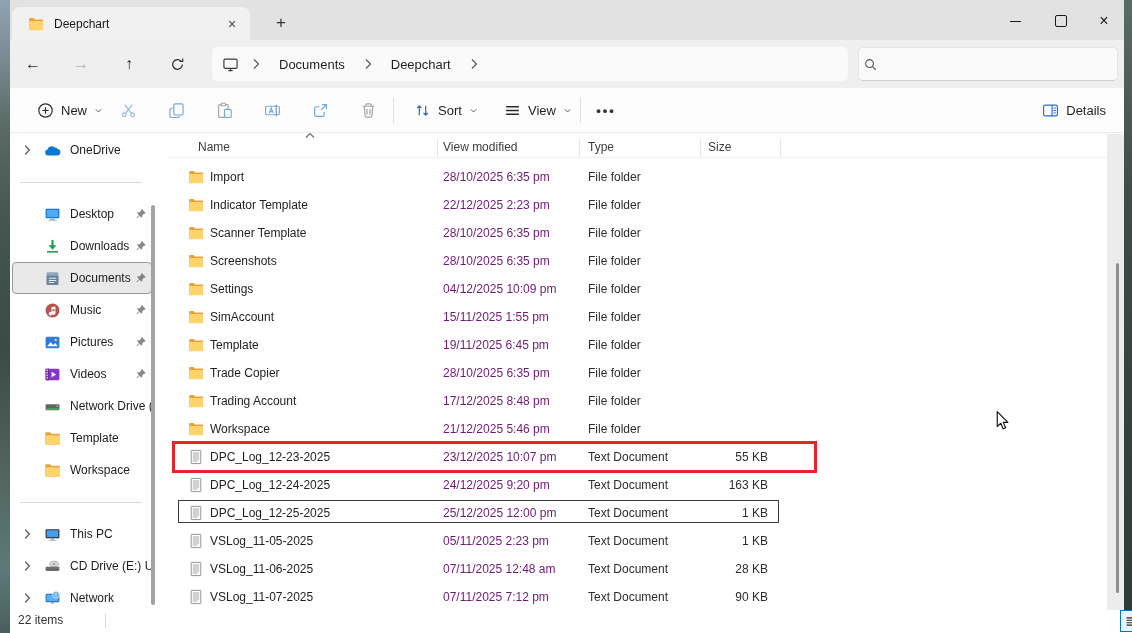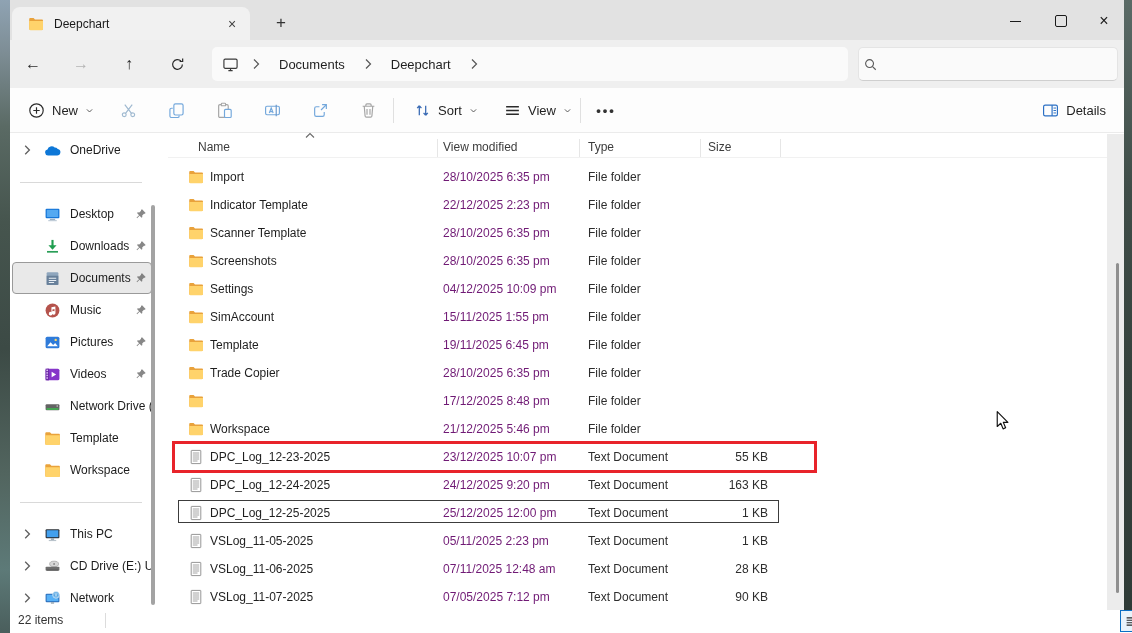--- a/index.html
+++ b/index.html
@@ -42,21 +42,21 @@
   #searchbox input{flex:1;border:0;background:transparent;outline:none;font:13px "Liberation Sans",sans-serif;
     color:#222;padding:0 4px 0 12px;}
   #searchbox input::placeholder{color:#666;}
   #searchbox .sicon{width:15px;height:15px;margin:0 12px 0 4px;flex:0 0 auto;}
   
   #toolbar{left:0;top:88px;width:1114px;height:45px;background:#fdfdfd;border-bottom:1px solid #ebebeb;box-sizing:border-box;}
   .tbtn{top:7px;height:31px;display:flex;align-items:center;justify-content:center;gap:7px;border-radius:4px;
     font-size:13px;color:#1f1f1f;}
   .tico{width:17px;height:17px;display:block;}
   .chev8{width:9px;height:9px;}
-  #btn-new{left:8px;padding:0 10px;}
+  #btn-new{left:17px;padding:0 10px;}
   .iconbtn{width:36px;} 
   #tb-cut{left:100px;} #tb-copy{left:148px;} #tb-paste{left:196px;} #tb-rename{left:244px;} #tb-share{left:292px;} #tb-delete{left:340px;}
   .tb-div{top:10px;width:1px;height:25px;background:#e0e0e0;}
   #tbdiv1{left:383px;} #tbdiv2{left:570px;}
   #btn-sort{left:396px;padding:0 8px;} #btn-view{left:486px;padding:0 8px;}
   #btn-more{left:578px;width:36px;letter-spacing:2px;font-weight:bold;color:#333;}
   #btn-details{right:10px;padding:0 8px;}
   
   #sidebar{left:0;top:134px;width:158px;height:476px;background:#fff;}
   .sb-item{height:32px;margin:0 16px 0 2px;display:flex;align-items:center;border-radius:4px;
@@ -579,20 +579,21 @@
             <span class="c-type">File folder</span>
             <span class="c-size"></span>
           </div>
           <div class="frow">
             <span class="c-ico">
               <svg viewBox="0 0 16 16">
                 <path d="M1.2 3.2c0-.7.5-1.2 1.2-1.2h3.2l1.4 1.6h6.8c.7 0 1.2.5 1.2 1.2v8c0 .7-.5 1.2-1.2 1.2H2.4c-.7 0-1.2-.5-1.2-1.2z" fill="#e9a23b"></path>
                 <path d="M1.2 5h13.8v8c0 .7-.5 1.2-1.2 1.2H2.4c-.7 0-1.2-.5-1.2-1.2z" fill="#ffd36b"></path>
               </svg>
             </span>
+            <span class="c-name">Trading Account</span>
             <span class="c-date">17/12/2025 8:48 pm</span>
             <span class="c-type">File folder</span>
             <span class="c-size"></span>
           </div>
           <div class="frow">
             <span class="c-ico">
               <svg viewBox="0 0 16 16">
                 <path d="M1.2 3.2c0-.7.5-1.2 1.2-1.2h3.2l1.4 1.6h6.8c.7 0 1.2.5 1.2 1.2v8c0 .7-.5 1.2-1.2 1.2H2.4c-.7 0-1.2-.5-1.2-1.2z" fill="#e9a23b"></path>
                 <path d="M1.2 5h13.8v8c0 .7-.5 1.2-1.2 1.2H2.4c-.7 0-1.2-.5-1.2-1.2z" fill="#ffd36b"></path>
               </svg>
@@ -675,21 +676,21 @@
           <div class="frow">
             <span class="c-ico">
               <svg viewBox="0 0 16 16">
                 <rect x="3.2" y="1.4" width="9.6" height="13.2" rx="0.5" fill="#fff" stroke="#8a8a8a" stroke-width="0.9"></rect>
                 <g stroke="#9a9a9a" stroke-width="0.9">
                   <path d="M4.8 4h6.4M4.8 6h6.4M4.8 8h6.4M4.8 10h6.4M4.8 12h4.7"></path>
                 </g>
               </svg>
             </span>
             <span class="c-name">VSLog_11-07-2025</span>
-            <span class="c-date">07/05/2025 7:12 pm</span>
+            <span class="c-date">07/11/2025 7:12 pm</span>
             <span class="c-type">Text Document</span>
             <span class="c-size">90 KB</span>
           </div>
         </div>
       <div class="abs" id="list-scrolltrack">
         <div class="abs" id="list-scrollthumb"></div>
       </div>
     </div>
 
     <div class="abs" id="statusbar">

